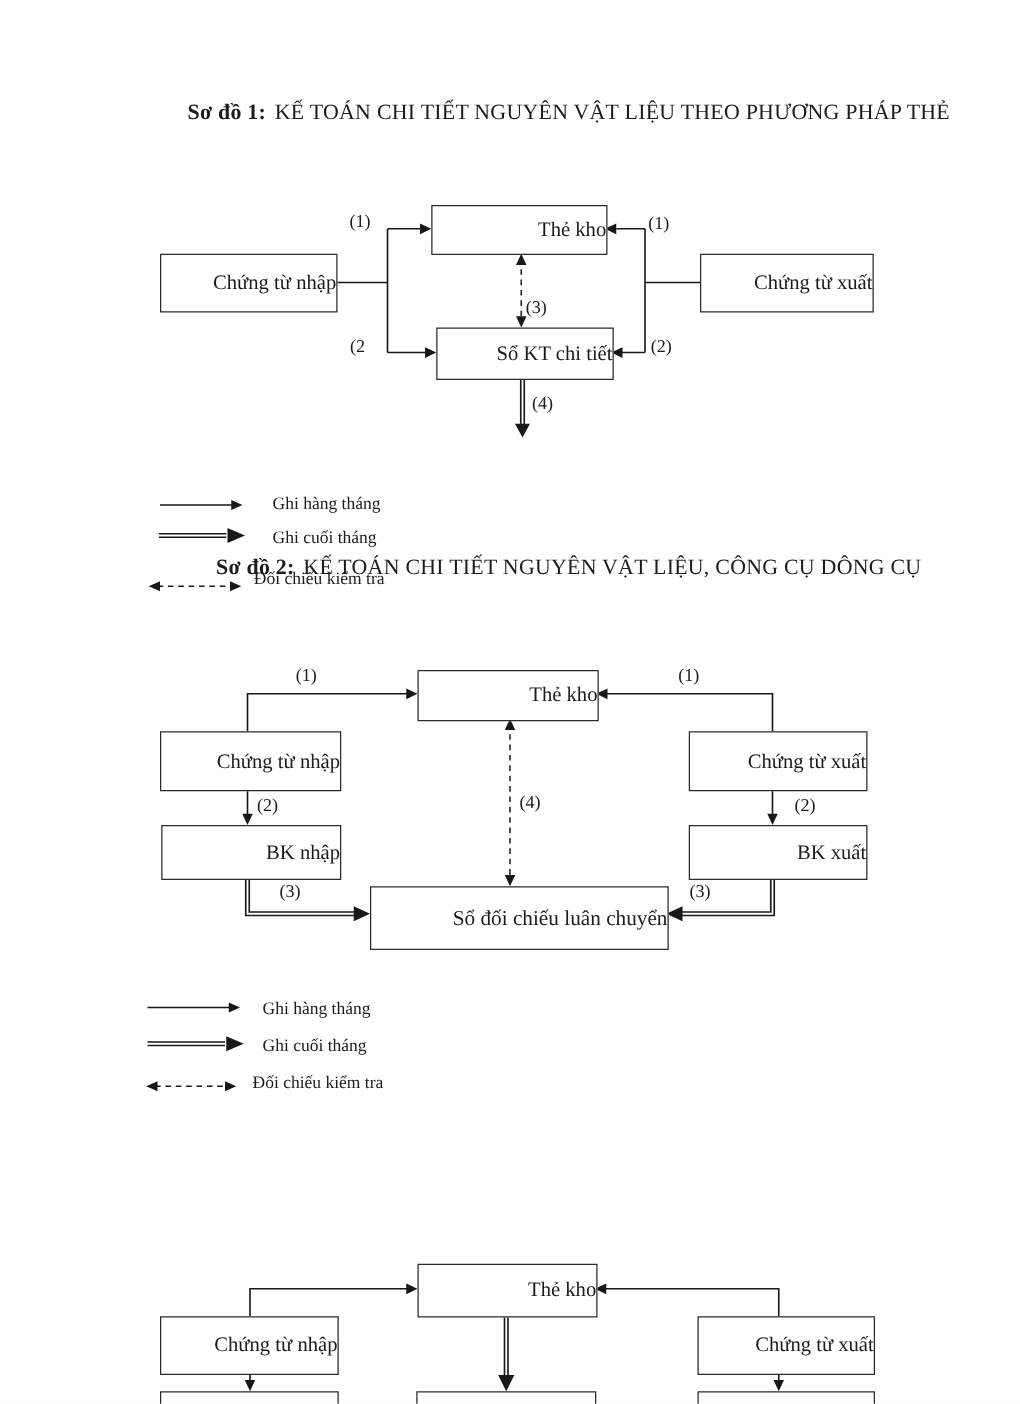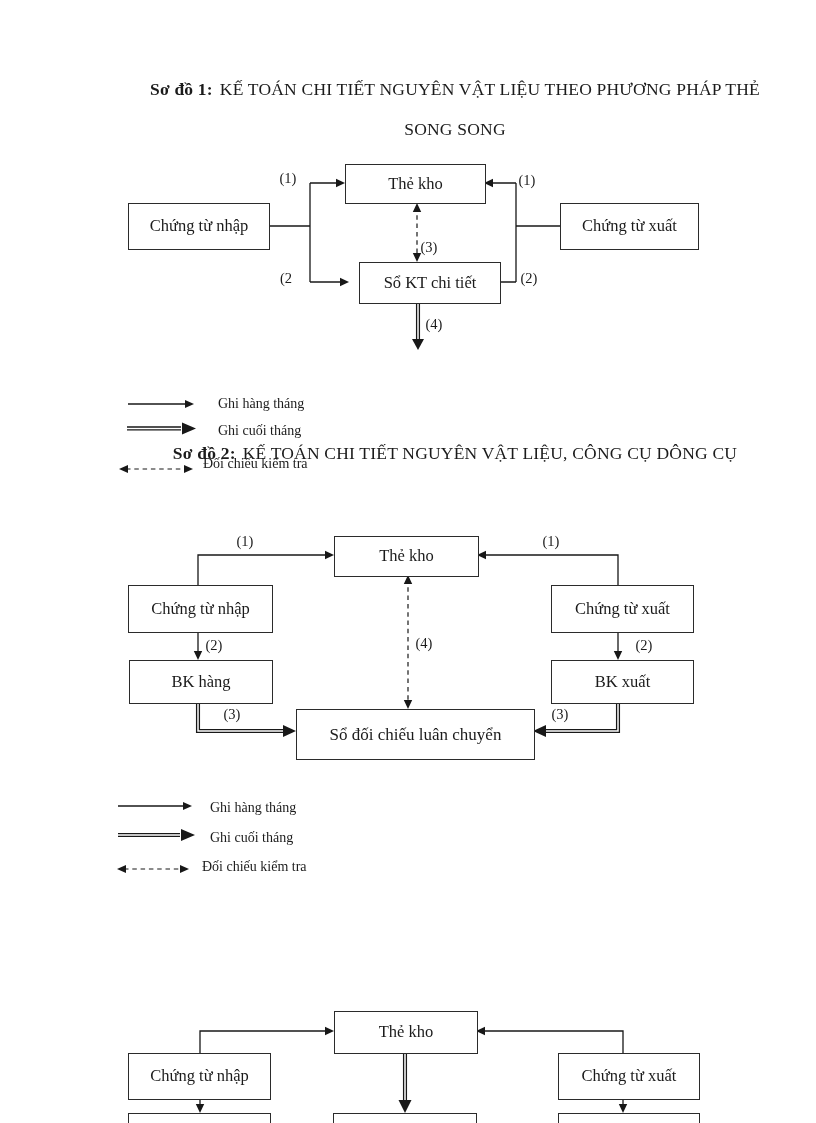--- a/index.html
+++ b/index.html
@@ -13,21 +13,21 @@
     position:relative;width:816px;height:1123px;
     background:#ffffff;overflow:hidden;
   }
   svg.lines{position:absolute;left:0;top:0;z-index:1;}
   .ln{stroke:#181818;stroke-width:1.3;fill:none;}
   .dln{stroke:#181818;stroke-width:1.2;fill:none;stroke-dasharray:4.5 3.8;}
   .hd{fill:#181818;stroke:none;}
   .fbox{
     position:absolute;z-index:2;background:#ffffff;
     border:1.5px solid #2b2b2b;
-    display:flex;flex-direction:column;align-items:center;justify-content:center;
+    display:flex;flex-direction:column;align-items:flex-end;justify-content:center;
     text-align:center;font-size:16.5px;line-height:1.12;
   }
   .heading{
     position:absolute;left:125px;width:660px;z-index:3;
     text-align:center;font-size:17.5px;letter-spacing:.2px;white-space:nowrap;
   }
   .heading b{margin-right:7px;font-family:Liberation Serif, serif;}
   .flbl{
     position:absolute;z-index:3;font-size:14.5px;
     transform:translate(-50%,-50%);white-space:nowrap;
@@ -140,32 +140,31 @@
     </g>
     <g>
       <path class="ln" d="M623,1098 V1104"></path>
       <polygon class="hd" points="623,1113 618.8,1104 627.2,1104"></polygon>
     </g>
   </svg>
 
   <div class="heading" style="top:79px">
     <b>Sơ đồ 1:</b><span>KẾ TOÁN CHI TIẾT NGUYÊN VẬT LIỆU THEO PHƯƠNG PHÁP THẺ</span>
   </div>
-  <div class="heading" style="top:119px">SONG SONG</div>
 
   <div class="fbox" style="left:345px;top:164px;width:139px;height:38px">
     <span>Thẻ kho</span>
   </div>
   <div class="fbox" style="left:128px;top:203px;width:140px;height:45px">
     <span>Chứng từ nhập</span>
   </div>
   <div class="fbox" style="left:560px;top:203px;width:137px;height:45px">
     <span>Chứng từ xuất</span>
   </div>
-  <div class="fbox" style="left:359px;top:262px;width:140px;height:40px">
+  <div class="fbox" style="left:349px;top:262px;width:140px;height:40px">
     <span>Sổ KT chi tiết</span>
   </div>
 
   <div class="flbl" style="left:288px;top:178px">(1)</div>
   <div class="flbl" style="left:527px;top:180px">(1)</div>
   <div class="flbl" style="left:429px;top:247px">(3)</div>
   <div class="flbl" style="left:286px;top:278px">(2</div>
   <div class="flbl" style="left:529px;top:278px">(2)</div>
   <div class="flbl" style="left:434px;top:324px">(4)</div>
 
@@ -180,21 +179,21 @@
   <div class="fbox" style="left:334px;top:536px;width:143px;height:39px">
     <span>Thẻ kho</span>
   </div>
   <div class="fbox" style="left:128px;top:585px;width:143px;height:46px">
     <span>Chứng từ nhập</span>
   </div>
   <div class="fbox" style="left:551px;top:585px;width:141px;height:46px">
     <span>Chứng từ xuất</span>
   </div>
   <div class="fbox" style="left:129px;top:660px;width:142px;height:42px">
-    <span>BK hàng</span>
+    <span>BK nhập</span>
   </div>
   <div class="fbox" style="left:551px;top:660px;width:141px;height:42px">
     <span>BK xuất</span>
   </div>
   <div class="fbox" style="left:296px;top:709px;width:237px;height:49px;font-size:17px">
     <span>Sổ đối chiếu luân chuyển</span>
   </div>
 
   <div class="flbl" style="left:245px;top:541px">(1)</div>
   <div class="flbl" style="left:551px;top:541px">(1)</div>

